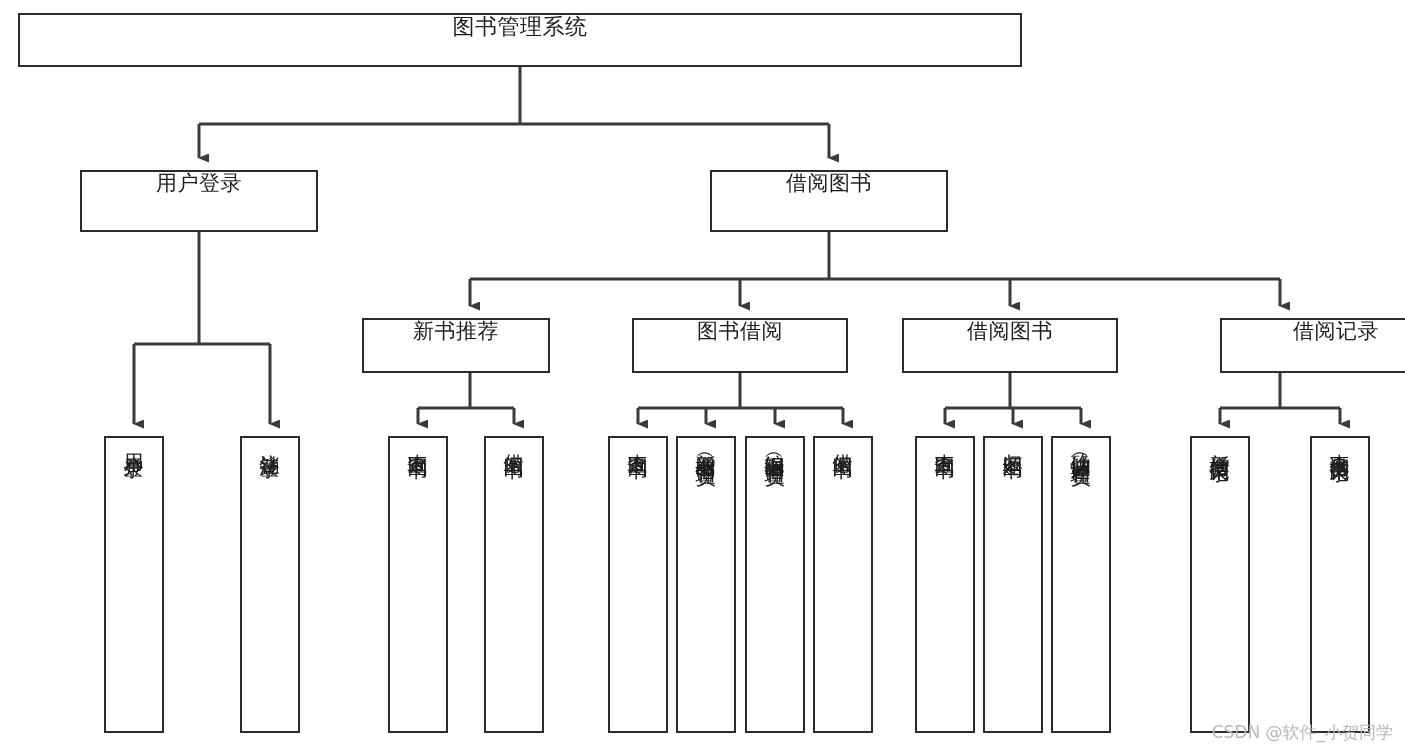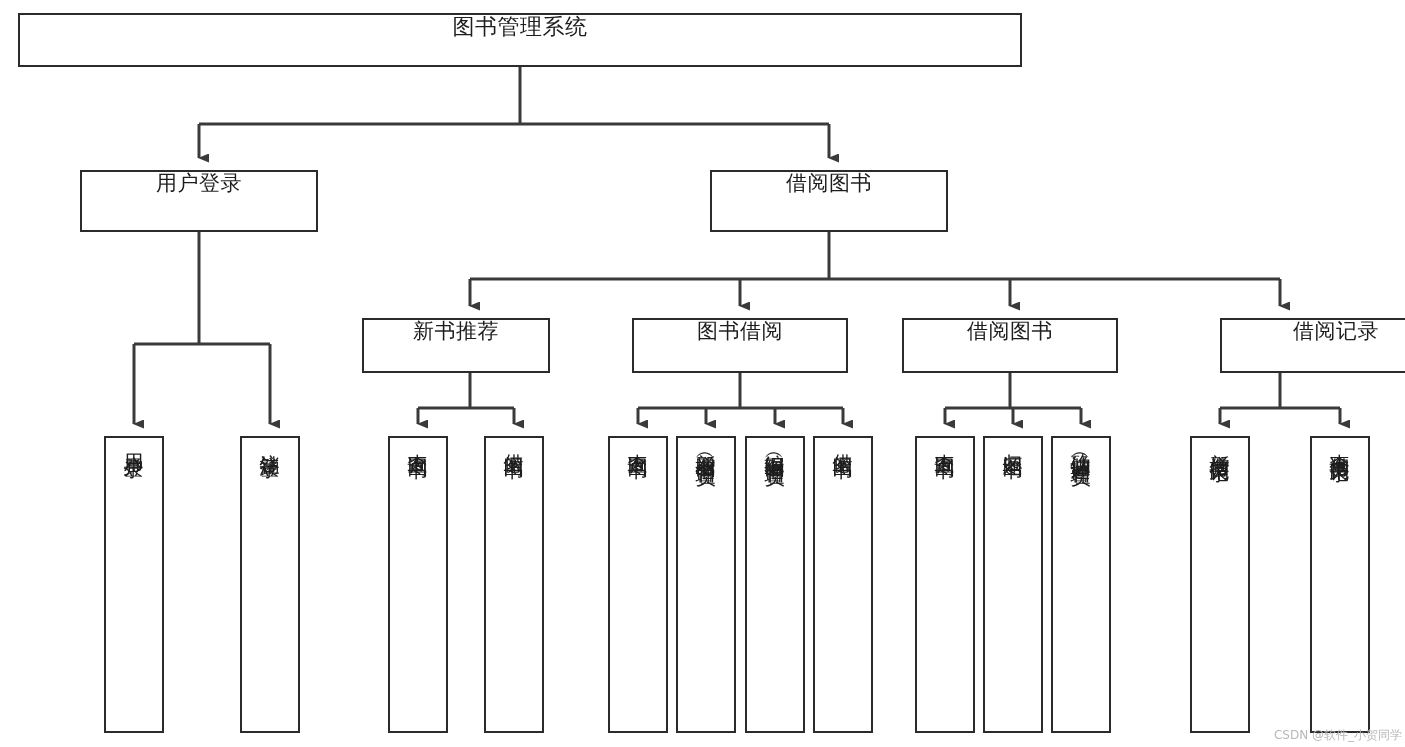--- a/index.html
+++ b/index.html
@@ -52,24 +52,24 @@
   }
   .node-box.vertical .node-label {
     writing-mode: vertical-rl;
     text-orientation: upright;
     font-size: 20px;
     letter-spacing: 2px;
     line-height: 1;
   }
   #watermark {
     position: absolute;
-    right: 3px;
+    right: 12px;
     bottom: 3px;
     color: #b8b8b8;
-    font-size: 12px;
+    font-size: 17px;
     white-space: nowrap;
     pointer-events: none;
   }
 </style>
 </head>
 <body>
 
 <div id="diagram-root">
 
   <svg id="diagram-svg" viewBox="0 0 1405 747" preserveAspectRatio="none" aria-hidden="true">

